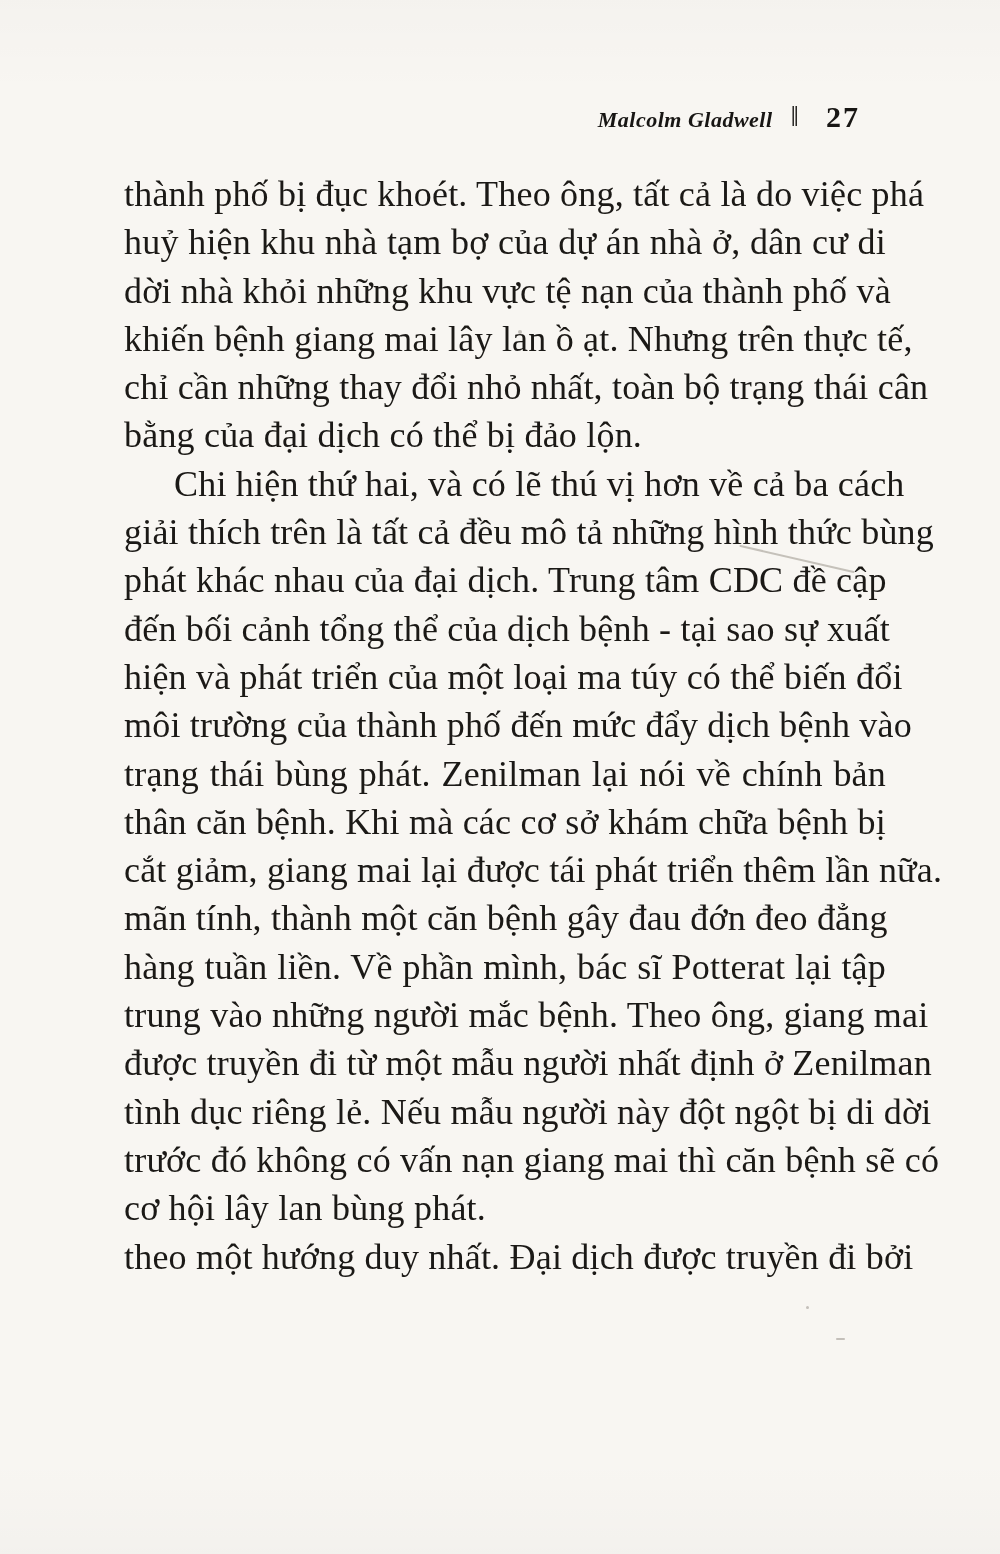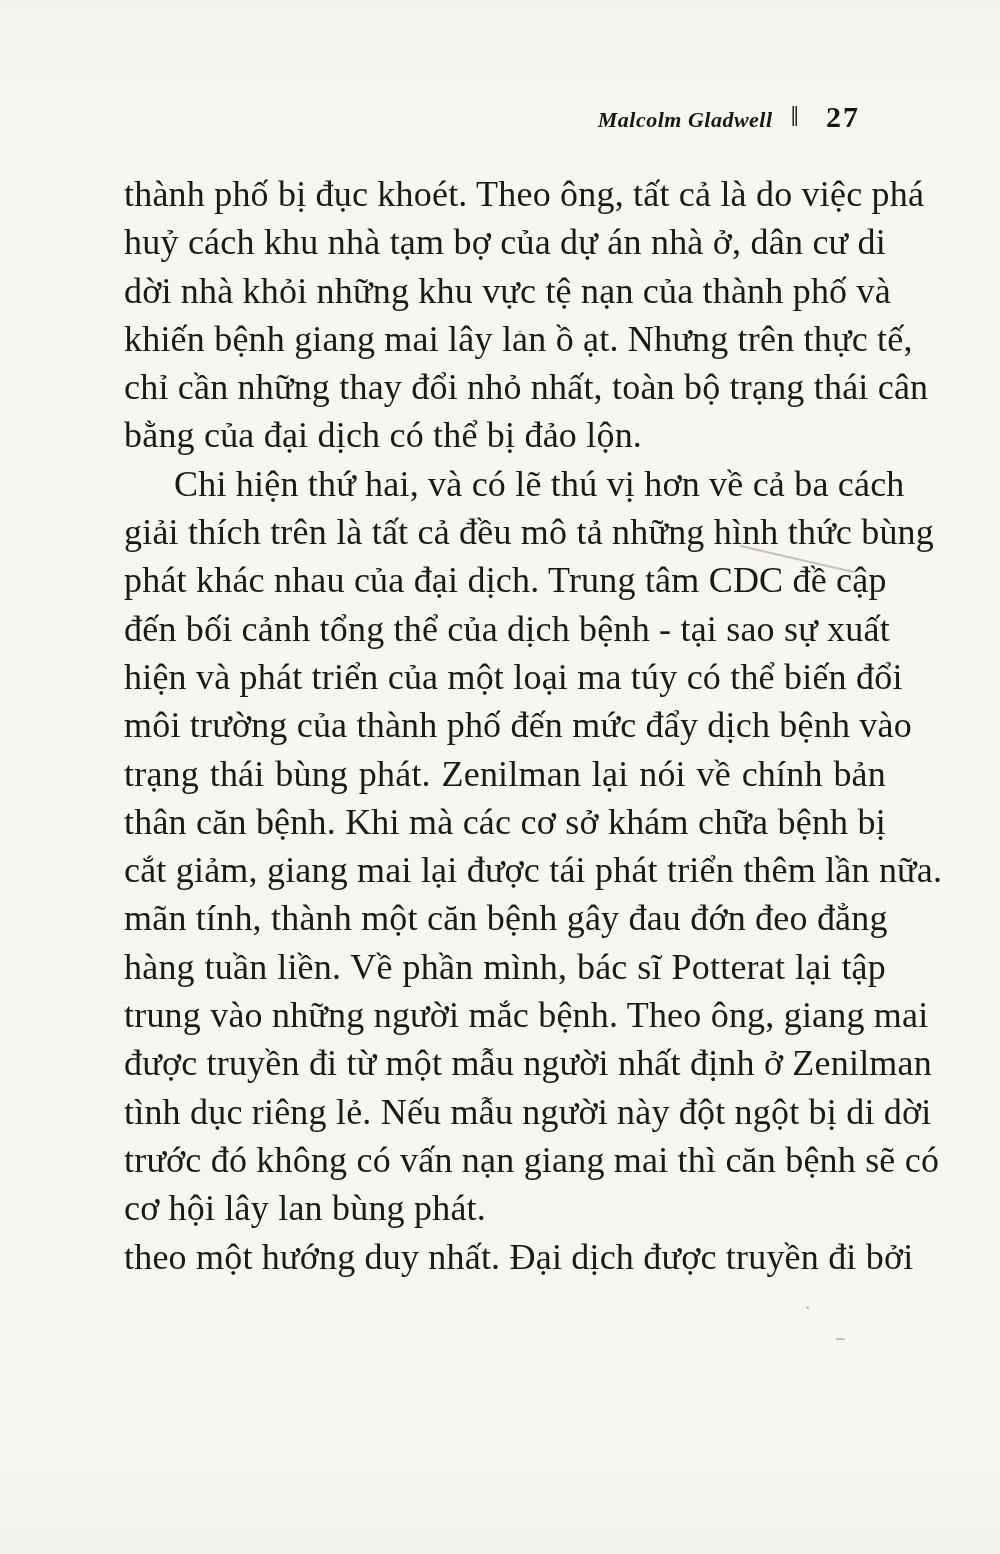--- a/index.html
+++ b/index.html
@@ -95,21 +95,21 @@
 <body style="background: rgb(248, 246, 242);">
 
 <div class="page">
 
   <div class="header">
     <span class="author">Malcolm Gladwell</span><span class="sep">‖</span><span class="pagenum">27</span>
   </div>
 
   <div class="body-text" style="color: rgb(27, 25, 22);">
       <div class="line">thành phố bị đục khoét. Theo ông, tất cả là do việc phá</div>
-      <div class="line">huỷ cách khu nhà tạm bợ của dự án nhà ở, dân cư di</div>
+      <div class="line">huỷ hiện khu nhà tạm bợ của dự án nhà ở, dân cư di</div>
       <div class="line">dời nhà khỏi những khu vực tệ nạn của thành phố và</div>
       <div class="line">khiến bệnh giang mai lây lan ồ ạt. Nhưng trên thực tế,</div>
       <div class="line">chỉ cần những thay đổi nhỏ nhất, toàn bộ trạng thái cân</div>
       <div class="line para-end">bằng của đại dịch có thể bị đảo lộn.</div>
       <div class="line indent">Chi hiện thứ hai, và có lẽ thú vị hơn về cả ba cách</div>
       <div class="line">giải thích trên là tất cả đều mô tả những hình thức bùng</div>
       <div class="line">phát khác nhau của đại dịch. Trung tâm CDC đề cập</div>
       <div class="line">đến bối cảnh tổng thể của dịch bệnh - tại sao sự xuất</div>
       <div class="line">hiện và phát triển của một loại ma túy có thể biến đổi</div>
       <div class="line">môi trường của thành phố đến mức đẩy dịch bệnh vào</div>

